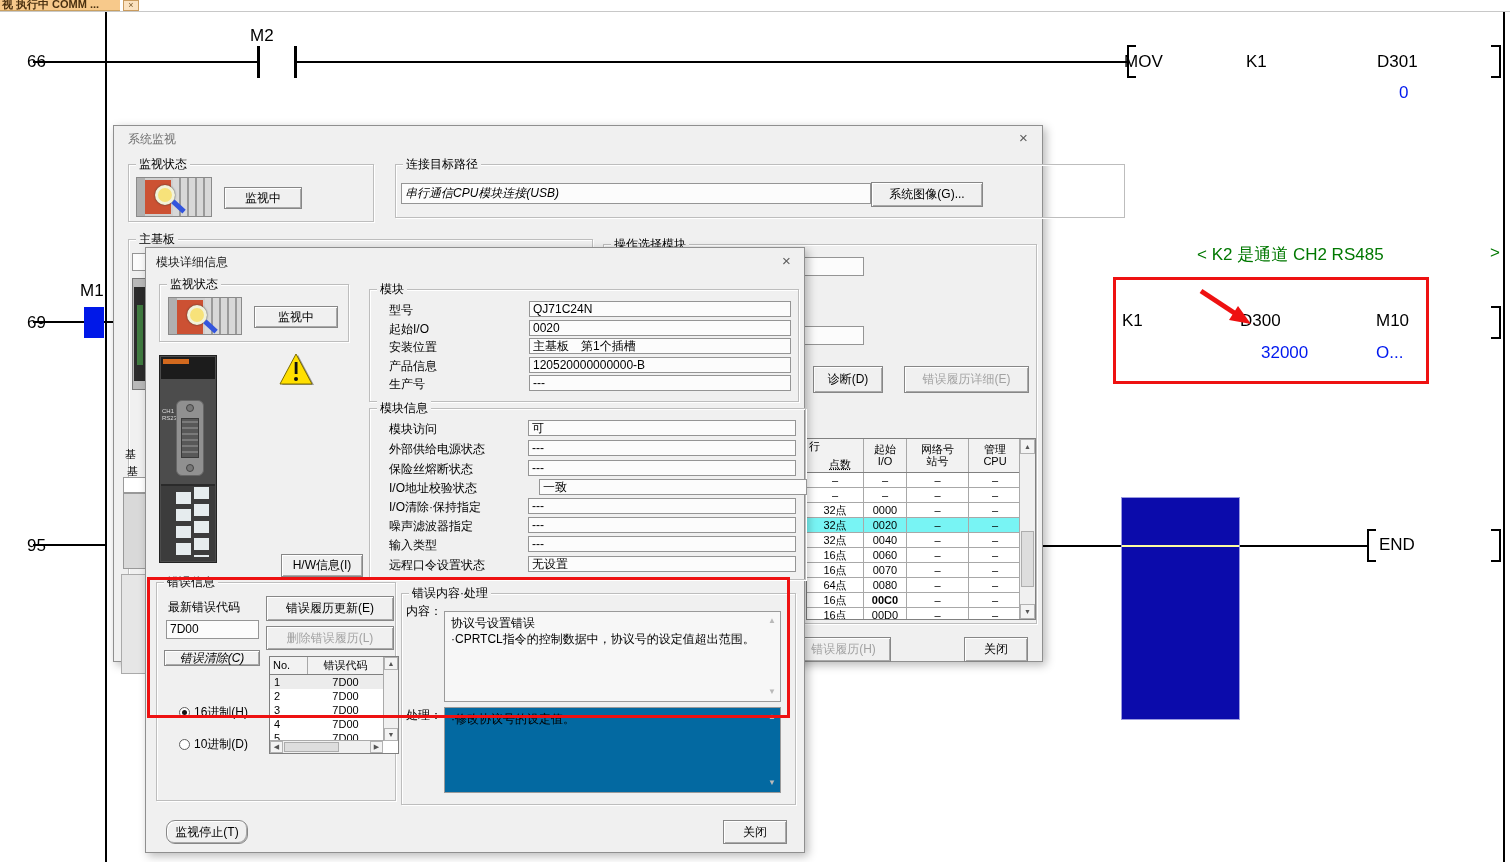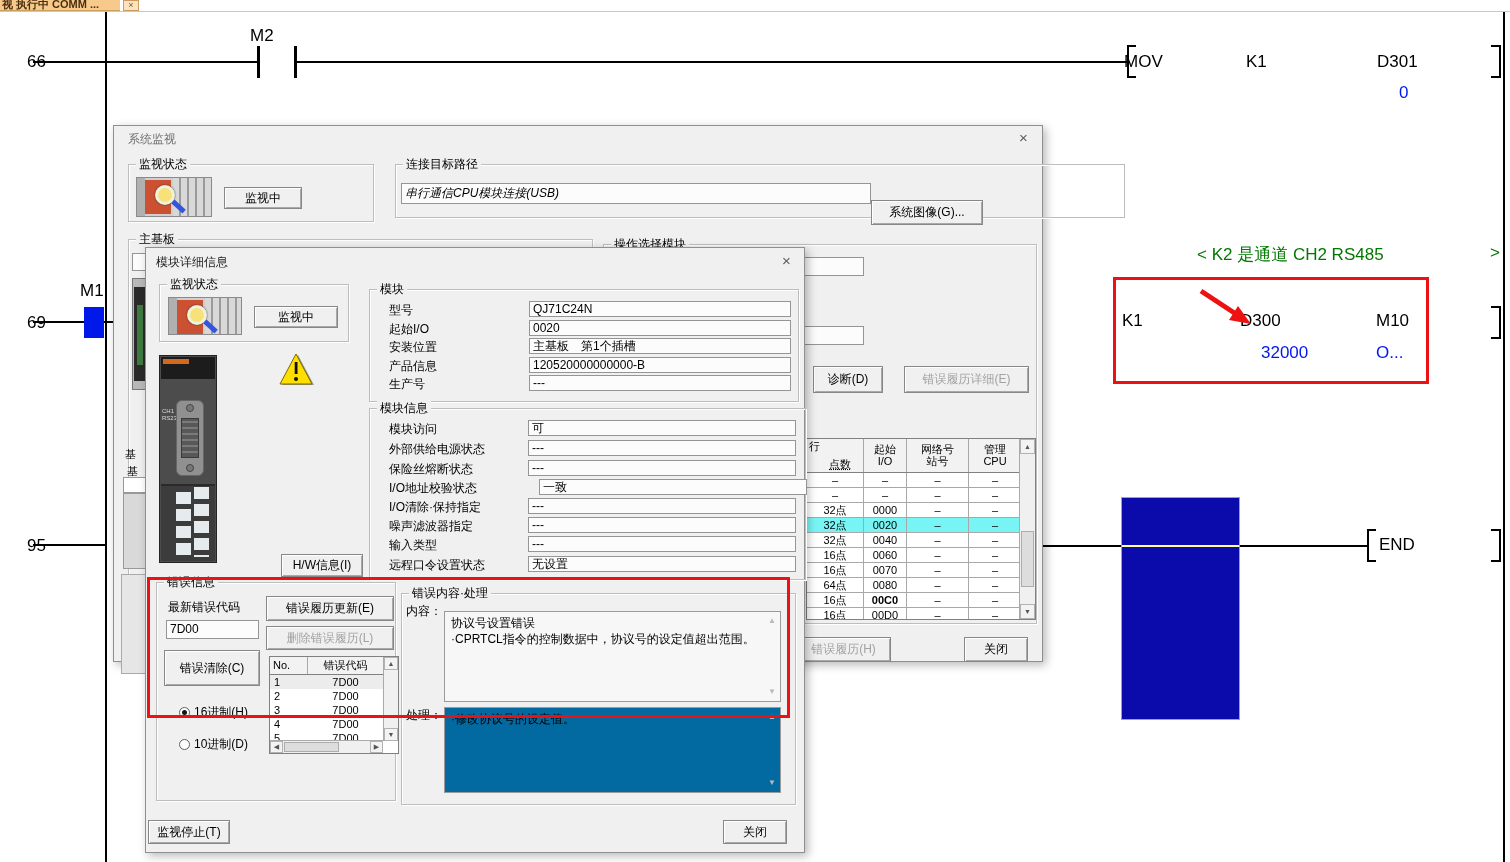--- a/index.html
+++ b/index.html
@@ -144,21 +144,21 @@
         <div class="mi-ticks"></div>
       <div class="mi-lens"></div>
         <div class="mi-handle"></div>
     </div>
     <div class="abs btn" style="left:110px;top:61px;width:78px;height:22px;">监视中</div>
 
     <div class="abs grp" style="left:281px;top:38px;width:730px;height:54px;">
       <span class="grp-lbl">连接目标路径</span>
     </div>
     <div class="abs fld" style="left:287px;top:57px;width:470px;height:21px;line-height:17px;font-style:italic;">串行通信CPU模块连接(USB)</div>
-    <div class="abs btn" style="left:757px;top:56px;width:112px;height:25px;margin-top:18px;">系统图像(G)...</div>
+    <div class="abs btn" style="left:757px;top:56px;width:112px;height:25px;">系统图像(G)...</div>
 
     <div class="abs grp" style="left:14px;top:113px;width:465px;height:416px;">
       <span class="grp-lbl">主基板</span>
     </div>
     <div class="abs fld" style="left:18px;top:127px;width:42px;height:18px;"></div>
     <div class="abs baseimg" style="left:18px;top:152px;width:30px;height:112px;">
       <div class="frame"></div>
         <div class="board"></div>
         <div class="redm"></div>
     </div>
@@ -350,21 +350,21 @@
 
     <div class="abs btn" style="left:135px;top:306px;width:82px;height:23px;">H/W信息(I)</div>
 
     <div class="abs grp" style="left:10px;top:334px;width:240px;height:219px;">
       <span class="grp-lbl">错误信息</span>
     </div>
     <span class="abs t12" style="left:22px;top:352px;">最新错误代码</span>
     <div class="abs fld" style="left:20px;top:372px;width:93px;height:19px;line-height:15px;">7D00</div>
     <div class="abs btn" style="left:120px;top:348px;width:128px;height:25px;">错误履历更新(E)</div>
     <div class="abs btn dis" style="left:120px;top:378px;width:128px;height:24px;">删除错误履历(L)</div>
-    <div class="abs btn" style="left:18px;top:402px;width:96px;height:36px;">错误清除(C)</div>
+    <div class="abs btn" style="left:18px;top:402px;width:96px;height:16px;font-style:italic;">错误清除(C)</div>
 
     <div class="abs t12" style="left:33px;top:457px;">
       <span class="radio sel"></span><span>16进制(H)</span>
     </div>
     <div class="abs t12" style="left:33px;top:489px;">
       <span class="radio"></span><span>10进制(D)</span>
     </div>
 
     <div class="abs" style="left:123px;top:408px;width:130px;height:98px;border:1px solid #808080;background:#fff;overflow:hidden;">
       <div style="display:flex;height:18px;background:#f2f2f2;border-bottom:1px solid #808080;">
@@ -421,21 +421,21 @@
       <span class="taArrow" style="right:4px;top:5px;">▲</span>
       <span class="taArrow" style="right:4px;bottom:5px;">▼</span>
     </div>
     <span class="abs t12" style="left:260px;top:460px;">处理：</span>
     <div class="abs" style="left:298px;top:459px;width:337px;height:86px;border:1px solid #9a9a9a;background:#0369a1;overflow:hidden;">
       <div class="t12" style="margin:4px 16px 0 6px;">·修改协议号的设定值。</div>
       <span class="taArrow" style="right:4px;top:5px;">▲</span>
       <span class="taArrow" style="right:4px;bottom:5px;">▼</span>
     </div>
 
-    <div class="abs btn" style="left:2px;top:572px;width:82px;height:24px;">监视停止(T)</div>
+    <div class="abs btn" style="left:20px;top:572px;width:82px;height:24px;border-radius:9px;">监视停止(T)</div>
     <div class="abs btn" style="left:577px;top:572px;width:64px;height:24px;">关闭</div>
   </div>
 
   <div class="abs redbox" style="left:1113px;top:277px;width:316px;height:107px;z-index:40;"></div>
   <div class="abs lad" style="left:1122px;top:311px;z-index:41;">K1</div>
   <div class="abs lad" style="left:1240px;top:311px;z-index:41;">D300</div>
   <div class="abs lad" style="left:1376px;top:311px;z-index:41;">M10</div>
   <div class="abs lad blue" style="left:1261px;top:343px;z-index:41;">32000</div>
   <div class="abs lad blue" style="left:1376px;top:343px;z-index:41;">O...</div>
   <div class="abs" style="left:1195px;top:286px;z-index:42;">

